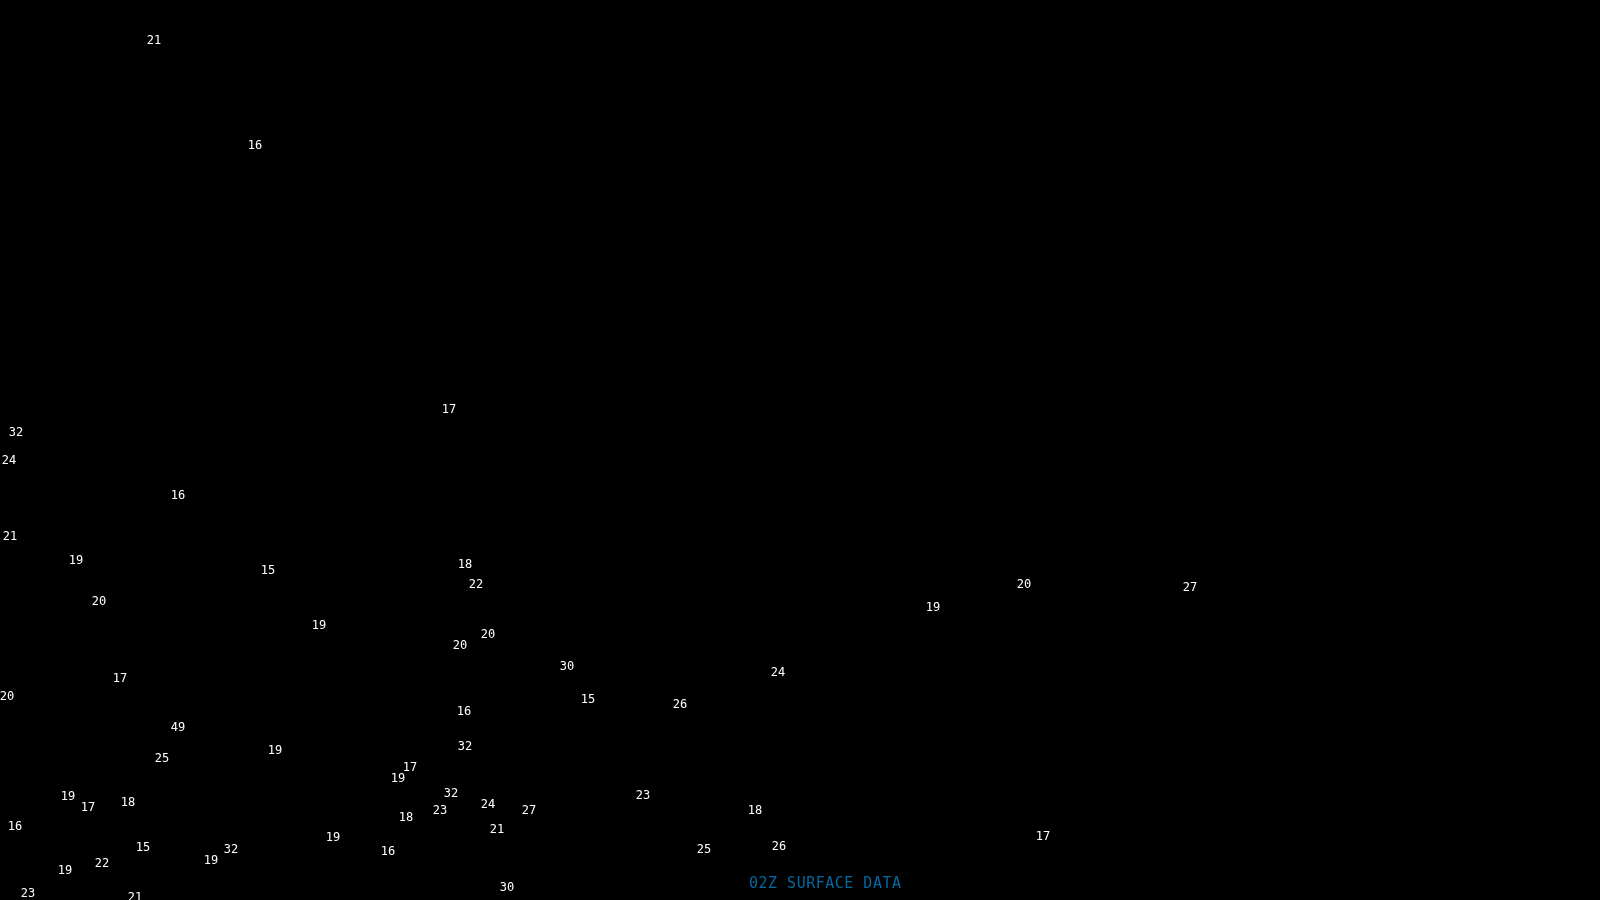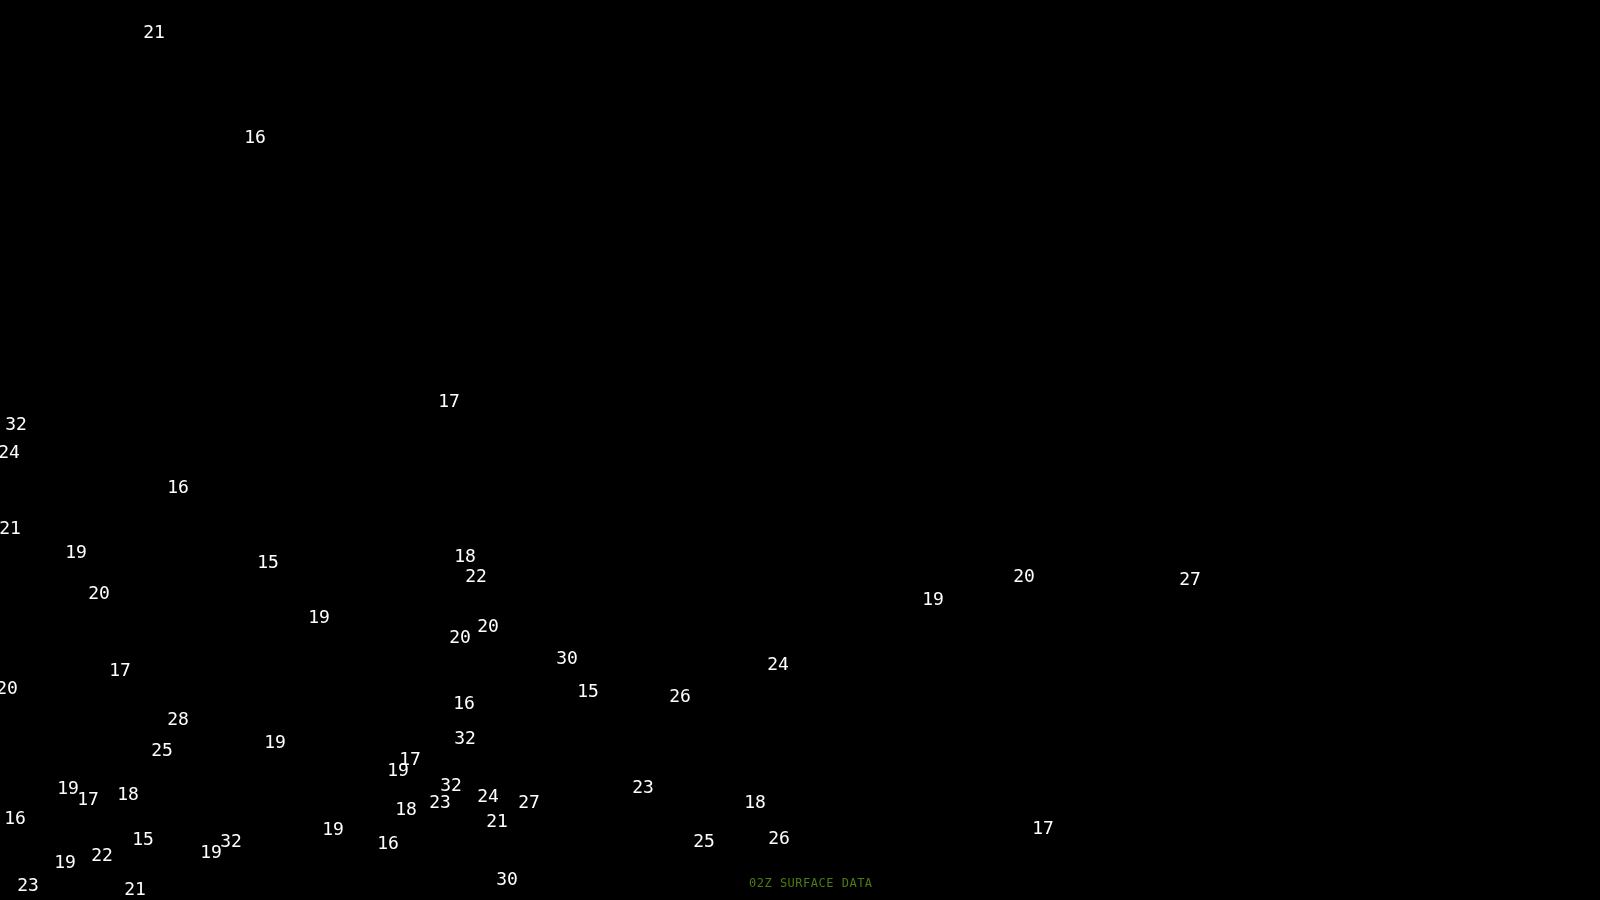--- a/index.html
+++ b/index.html
@@ -12,32 +12,33 @@
     width: 1600px;
     height: 900px;
     background: #000000;
     overflow: hidden;
     font-family: "DejaVu Sans Mono", monospace;
   }
   .station {
     position: absolute;
     transform: translate(-50%, -50%);
     color: #ffffff;
-    font-size: 18px;
+    font-size: 12px;
     line-height: 1;
     white-space: nowrap;
     user-select: none;
+    margin-top: 8px;
   }
   .annotation {
     position: absolute;
     left: 749px;
     top: 883px;
     transform: translate(0, -50%);
-    color: #4d7c0f;
-    font-size: 12px;
+    color: #0369a1;
+    font-size: 15px;
     line-height: 1;
     letter-spacing: 0.5px;
     white-space: nowrap;
   }
 </style>
 </head>
 <body>
 
 <div class="screen" style="background: rgb(0, 0, 0);">
   <div>
@@ -58,21 +59,21 @@
       <span class="station" style="left: 460px; top: 637px; color: rgb(255, 255, 255);">20</span>
       <span class="station" style="left: 933px; top: 599px; color: rgb(255, 255, 255);">19</span>
       <span class="station" style="left: 1024px; top: 576px; color: rgb(255, 255, 255);">20</span>
       <span class="station" style="left: 1190px; top: 579px; color: rgb(255, 255, 255);">27</span>
       <span class="station" style="left: 567px; top: 658px; color: rgb(255, 255, 255);">30</span>
       <span class="station" style="left: 588px; top: 691px; color: rgb(255, 255, 255);">15</span>
       <span class="station" style="left: 680px; top: 696px; color: rgb(255, 255, 255);">26</span>
       <span class="station" style="left: 778px; top: 664px; color: rgb(255, 255, 255);">24</span>
       <span class="station" style="left: 120px; top: 670px; color: rgb(255, 255, 255);">17</span>
       <span class="station" style="left: 7px; top: 688px; color: rgb(255, 255, 255);">20</span>
-      <span class="station" style="left: 178px; top: 719px; color: rgb(255, 255, 255);">28</span>
+      <span class="station" style="left: 178px; top: 719px; color: rgb(255, 255, 255);">49</span>
       <span class="station" style="left: 275px; top: 742px; color: rgb(255, 255, 255);">19</span>
       <span class="station" style="left: 162px; top: 750px; color: rgb(255, 255, 255);">25</span>
       <span class="station" style="left: 464px; top: 703px; color: rgb(255, 255, 255);">16</span>
       <span class="station" style="left: 465px; top: 738px; color: rgb(255, 255, 255);">32</span>
       <span class="station" style="left: 410px; top: 759px; color: rgb(255, 255, 255);">17</span>
       <span class="station" style="left: 398px; top: 770px; color: rgb(255, 255, 255);">19</span>
       <span class="station" style="left: 451px; top: 785px; color: rgb(255, 255, 255);">32</span>
       <span class="station" style="left: 440px; top: 802px; color: rgb(255, 255, 255);">23</span>
       <span class="station" style="left: 488px; top: 796px; color: rgb(255, 255, 255);">24</span>
       <span class="station" style="left: 529px; top: 802px; color: rgb(255, 255, 255);">27</span>

